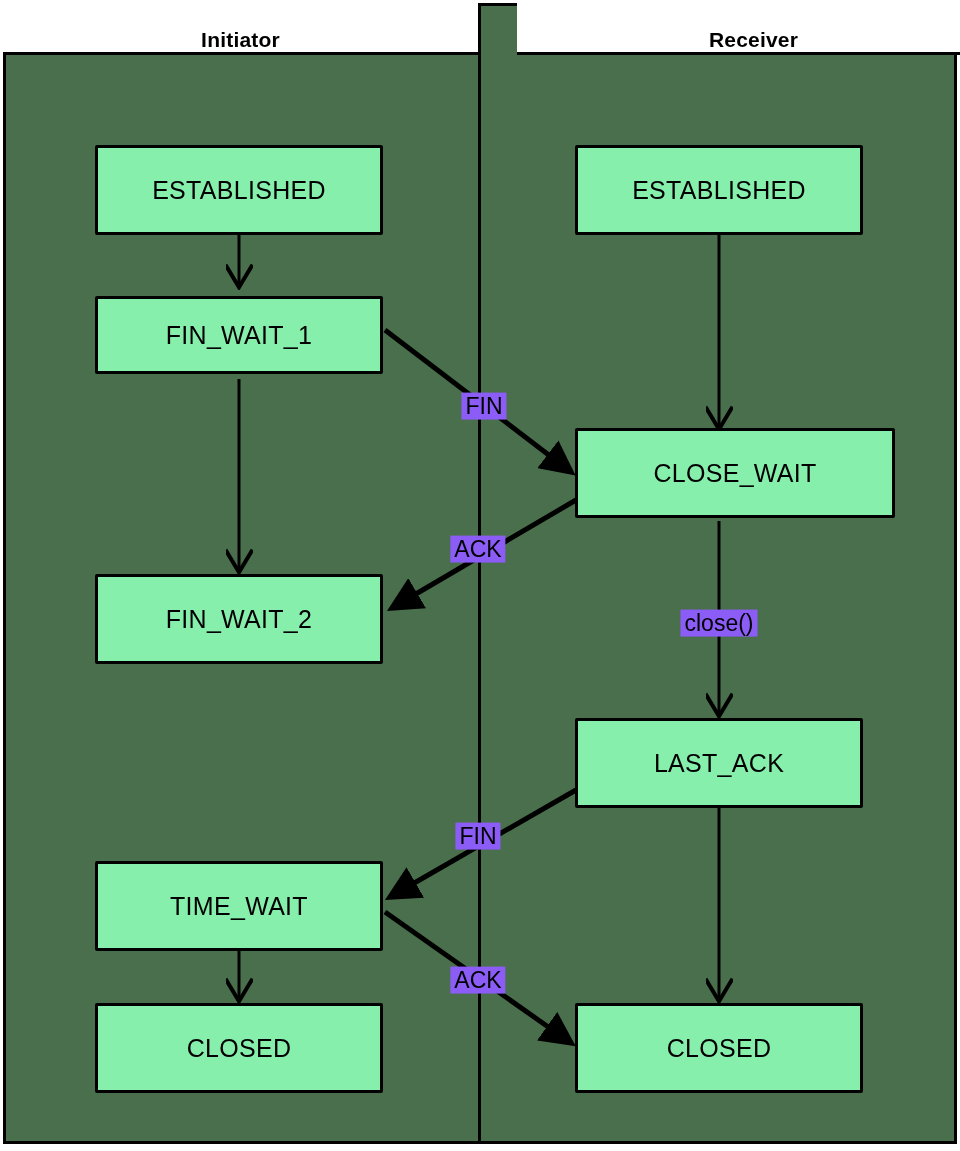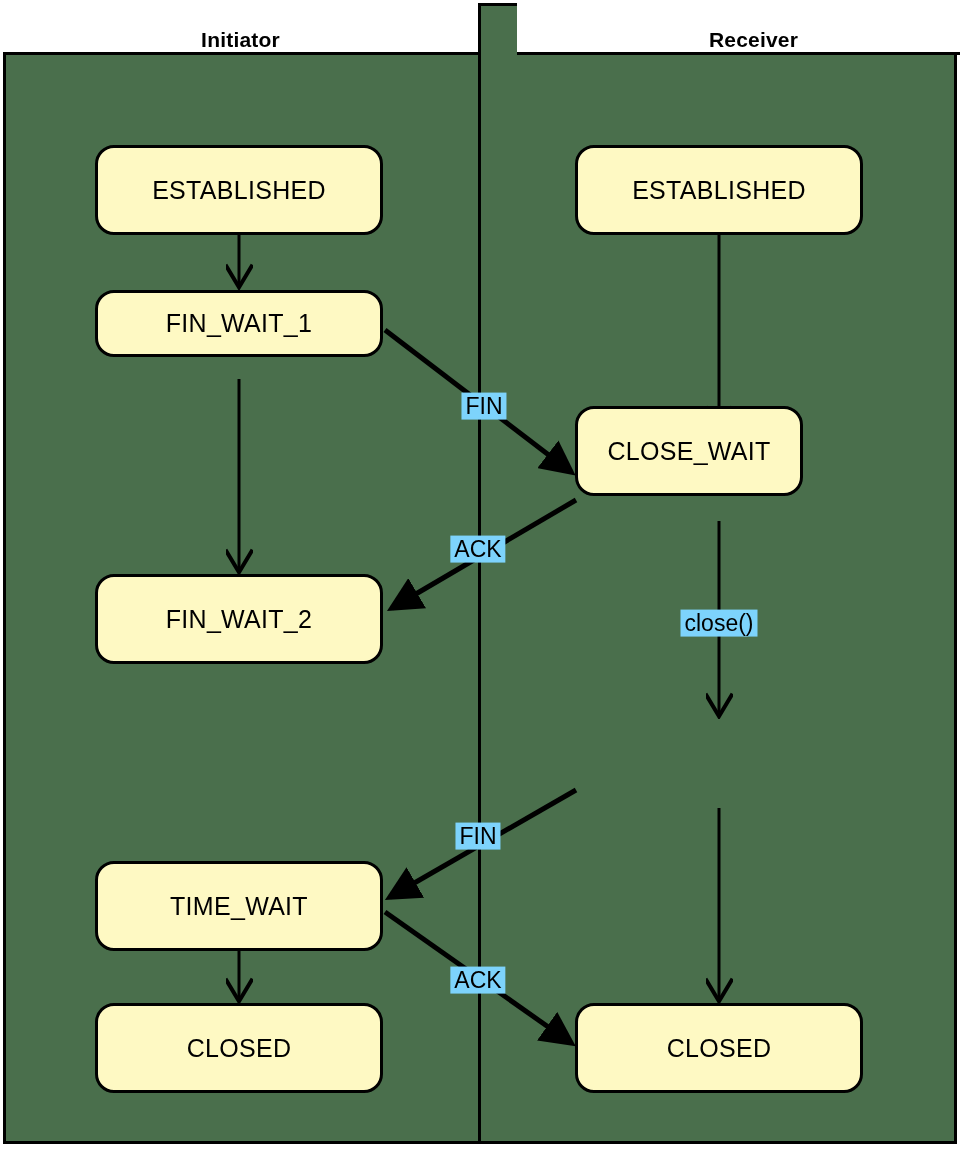--- a/index.html
+++ b/index.html
@@ -53,23 +53,23 @@
     top: 55px;
     width: 3px;
     height: 1086px;
     background: #000000;
   }
 
   
   .state-box {
     position: absolute;
     box-sizing: border-box;
-    background: #fef9c3;
+    background: #86efac;
     border: 3px solid #000000;
-    border-radius: 19px;
+    border-radius: 2px;
     display: flex;
     align-items: center;
     justify-content: center;
     font-size: 25px;
     color: #000000;
     letter-spacing: 0.3px;
     white-space: nowrap;
   }
 
   
@@ -78,21 +78,21 @@
     left: 0;
     top: 0;
     width: 960px;
     height: 1151px;
     pointer-events: none;
   }
 
   
   .edge-label {
     position: absolute;
-    background: #7dd3fc;
+    background: #8b5cf6;
     color: #000000;
     font-size: 23px;
     line-height: 1.08;
     padding: 1px 4px;
     white-space: nowrap;
     transform: translate(-50%, -50%);
   }
 </style>
 </head>
 <body>
@@ -136,38 +136,41 @@
     <line x1="385" y1="912" x2="571" y2="1043" stroke="#000000" stroke-width="5" marker-end="url(#arrow-filled)"></line>
 
     <line x1="239" y1="951" x2="239" y2="999" stroke="#000000" stroke-width="3" marker-end="url(#arrow-open)"></line>
 
     <line x1="719" y1="808" x2="719" y2="999" stroke="#000000" stroke-width="3" marker-end="url(#arrow-open)"></line>
   </svg>
 
   <div class="state-box" style="left:95px; top:145px; width:288px; height:90px;">
     <span>ESTABLISHED</span>
   </div>
-  <div class="state-box" style="left:95px; top:290px; width:288px; height:67px;">
+  <div class="state-box" style="left:95px; top:296px; width:288px; height:78px;">
     <span>FIN_WAIT_1</span>
   </div>
   <div class="state-box" style="left:95px; top:574px; width:288px; height:90px;justify-content:center;">
     <span>FIN_WAIT_2</span>
   </div>
   <div class="state-box" style="left:95px; top:861px; width:288px; height:90px;">
     <span>TIME_WAIT</span>
   </div>
   <div class="state-box" style="left:95px; top:1003px; width:288px; height:90px;">
     <span>CLOSED</span>
   </div>
 
   <div class="state-box" style="left:575px; top:145px; width:288px; height:90px;">
     <span>ESTABLISHED</span>
   </div>
-  <div class="state-box" style="left:575px; top:406px; width:228px; height:90px;text-align:right;">
+  <div class="state-box" style="left:575px; top:428px; width:320px; height:90px;text-align:right;">
     <span>CLOSE_WAIT</span>
+  </div>
+  <div class="state-box" style="left:575px; top:718px; width:288px; height:90px;">
+    <span>LAST_ACK</span>
   </div>
   <div class="state-box" style="left:575px; top:1003px; width:288px; height:90px;">
     <span>CLOSED</span>
   </div>
 
   <div class="edge-label" style="left:484px; top:406px;">FIN</div>
   <div class="edge-label" style="left:478px; top:549px;">ACK</div>
   <div class="edge-label" style="left:719px; top:623px;">close()</div>
   <div class="edge-label" style="left:478px; top:836px;">FIN</div>
   <div class="edge-label" style="left:478px; top:980px;">ACK</div>

